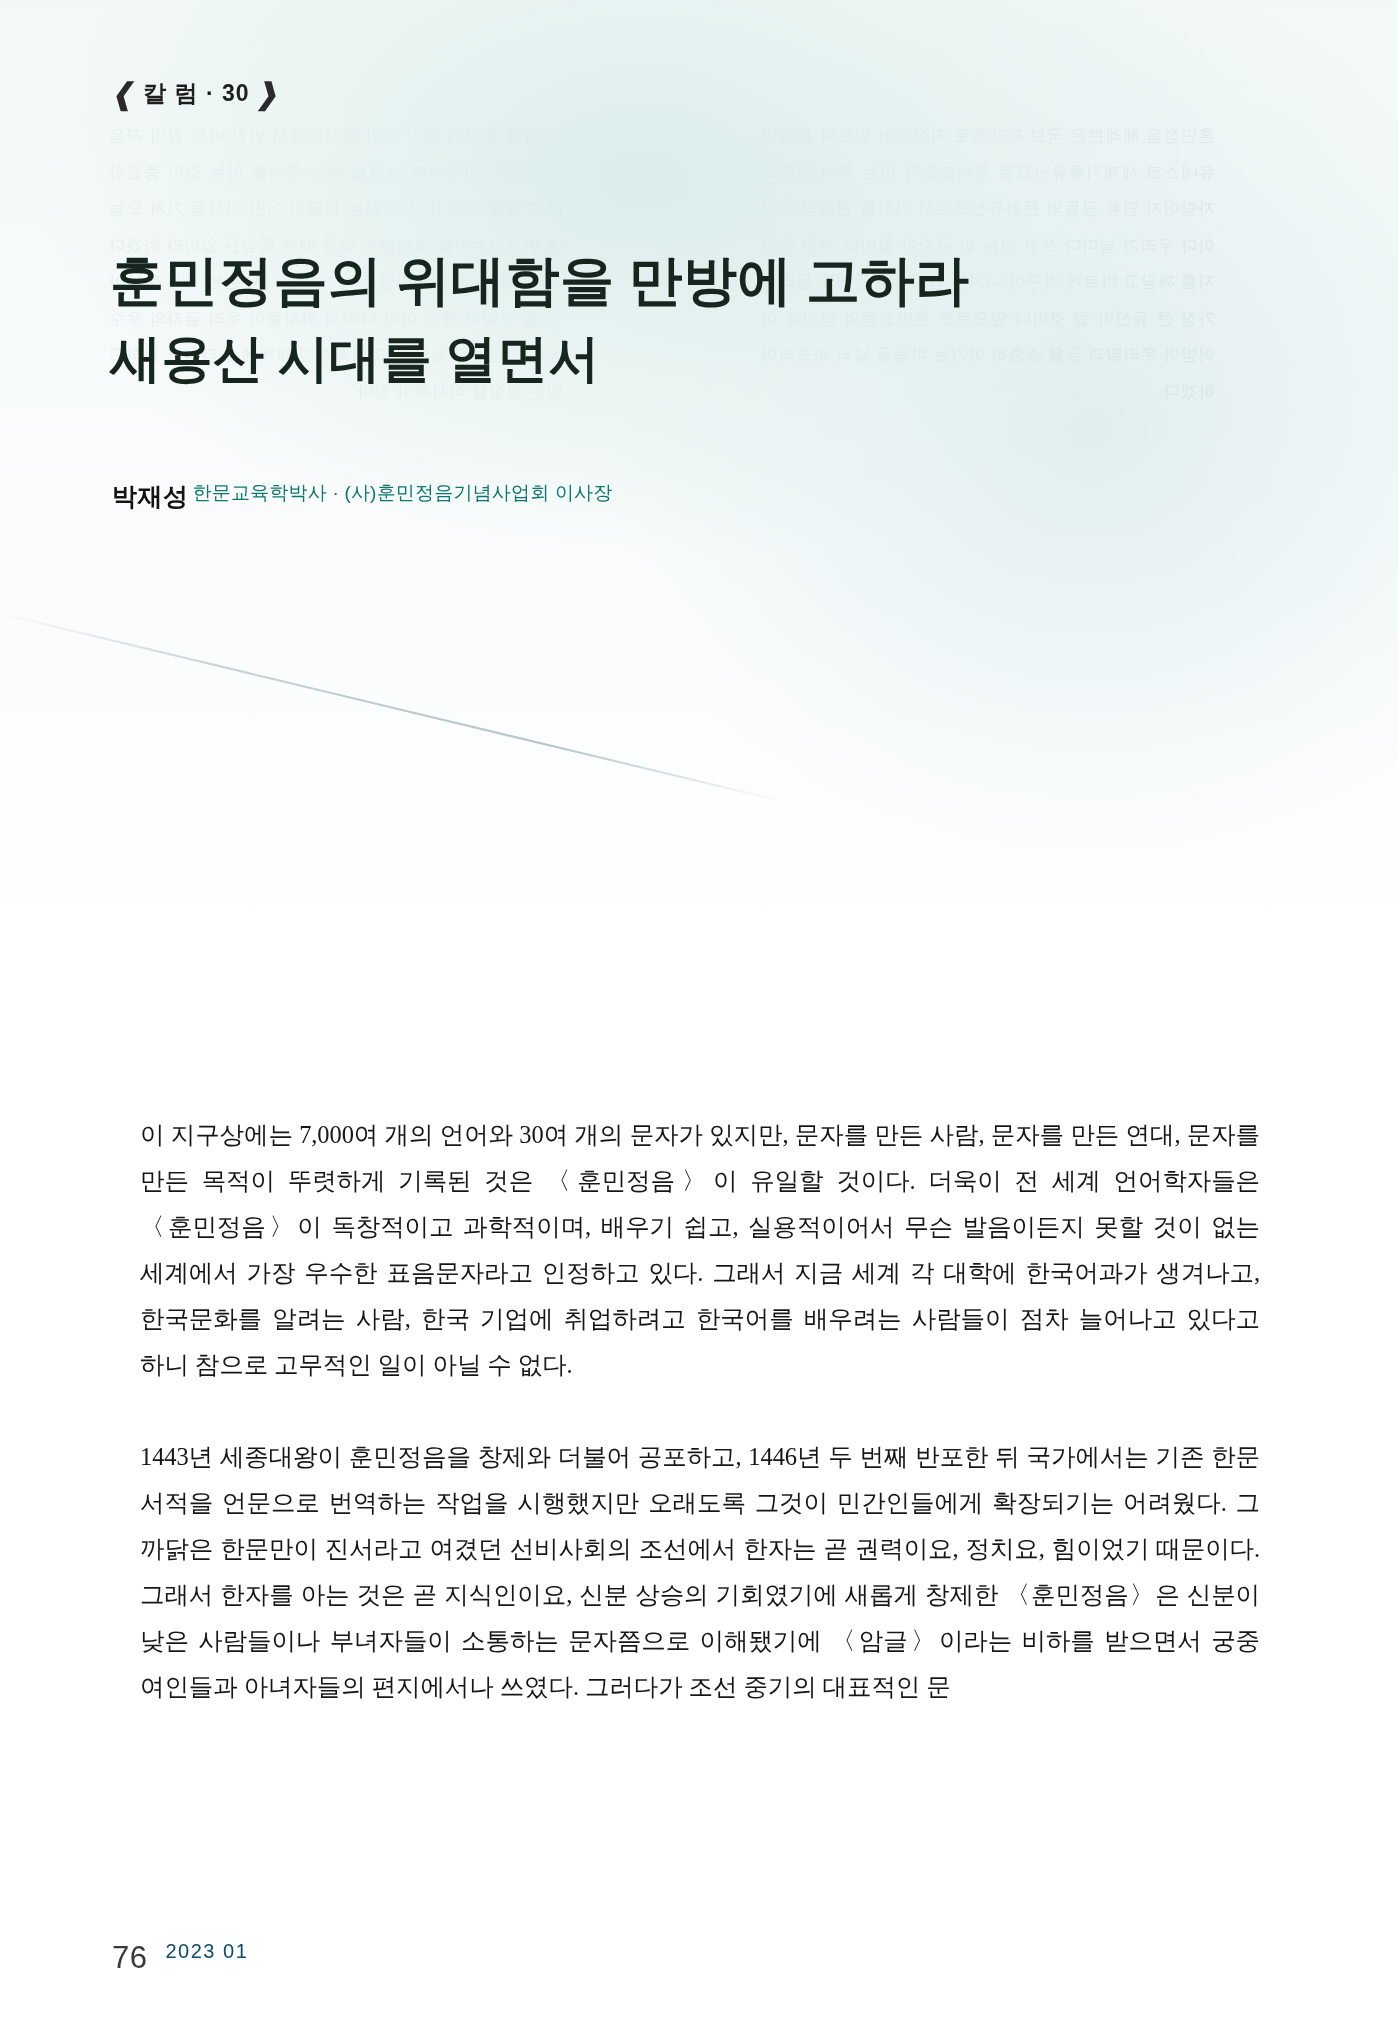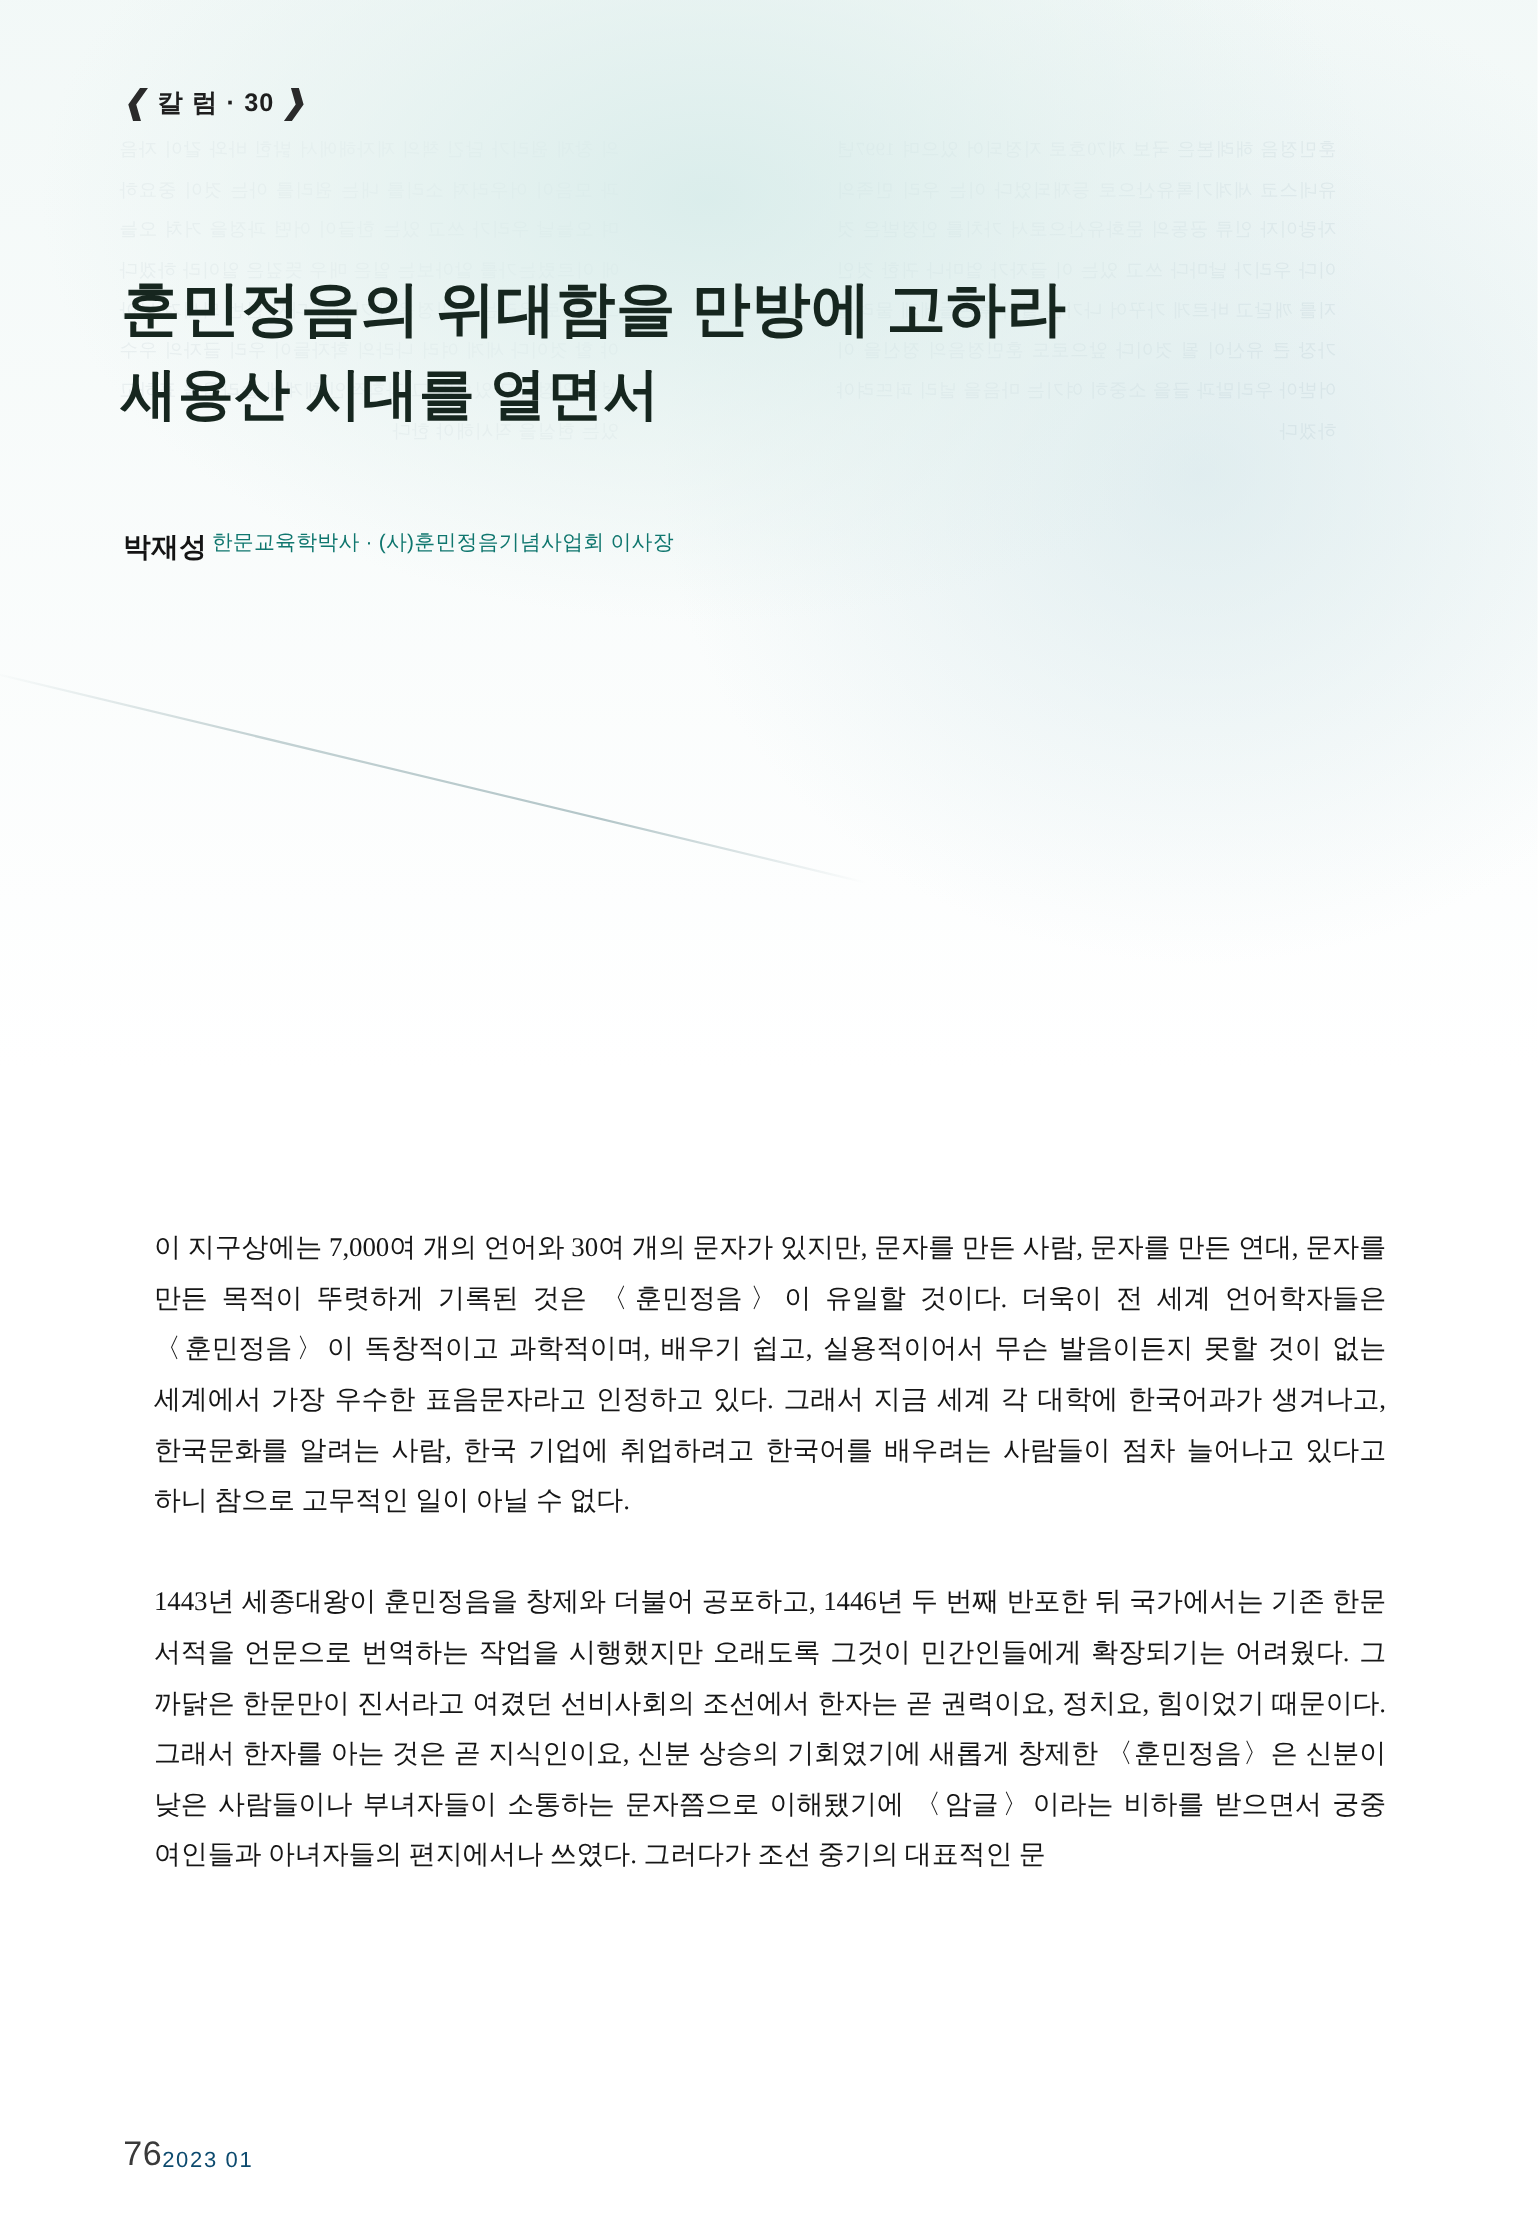--- a/index.html
+++ b/index.html
@@ -167,21 +167,22 @@
     word-break: keep-all;
   }
   .body .gap { height: 46px; }
 
   
   .footer {
     position: absolute;
     left: 112px;
     top: 1940px;
     display: flex;
-    align-items: flex-end;
+    align-items: flex-start;
+    gap: 18px;
     z-index: 6;
   }
   .footer .pageno {
     font-family: "Liberation Sans", sans-serif;
     font-size: 31px;
     color: #3a3a3a;
     letter-spacing: 0.5px;
   }
   .footer .issue {
     font-family: "Liberation Sans", sans-serif;

